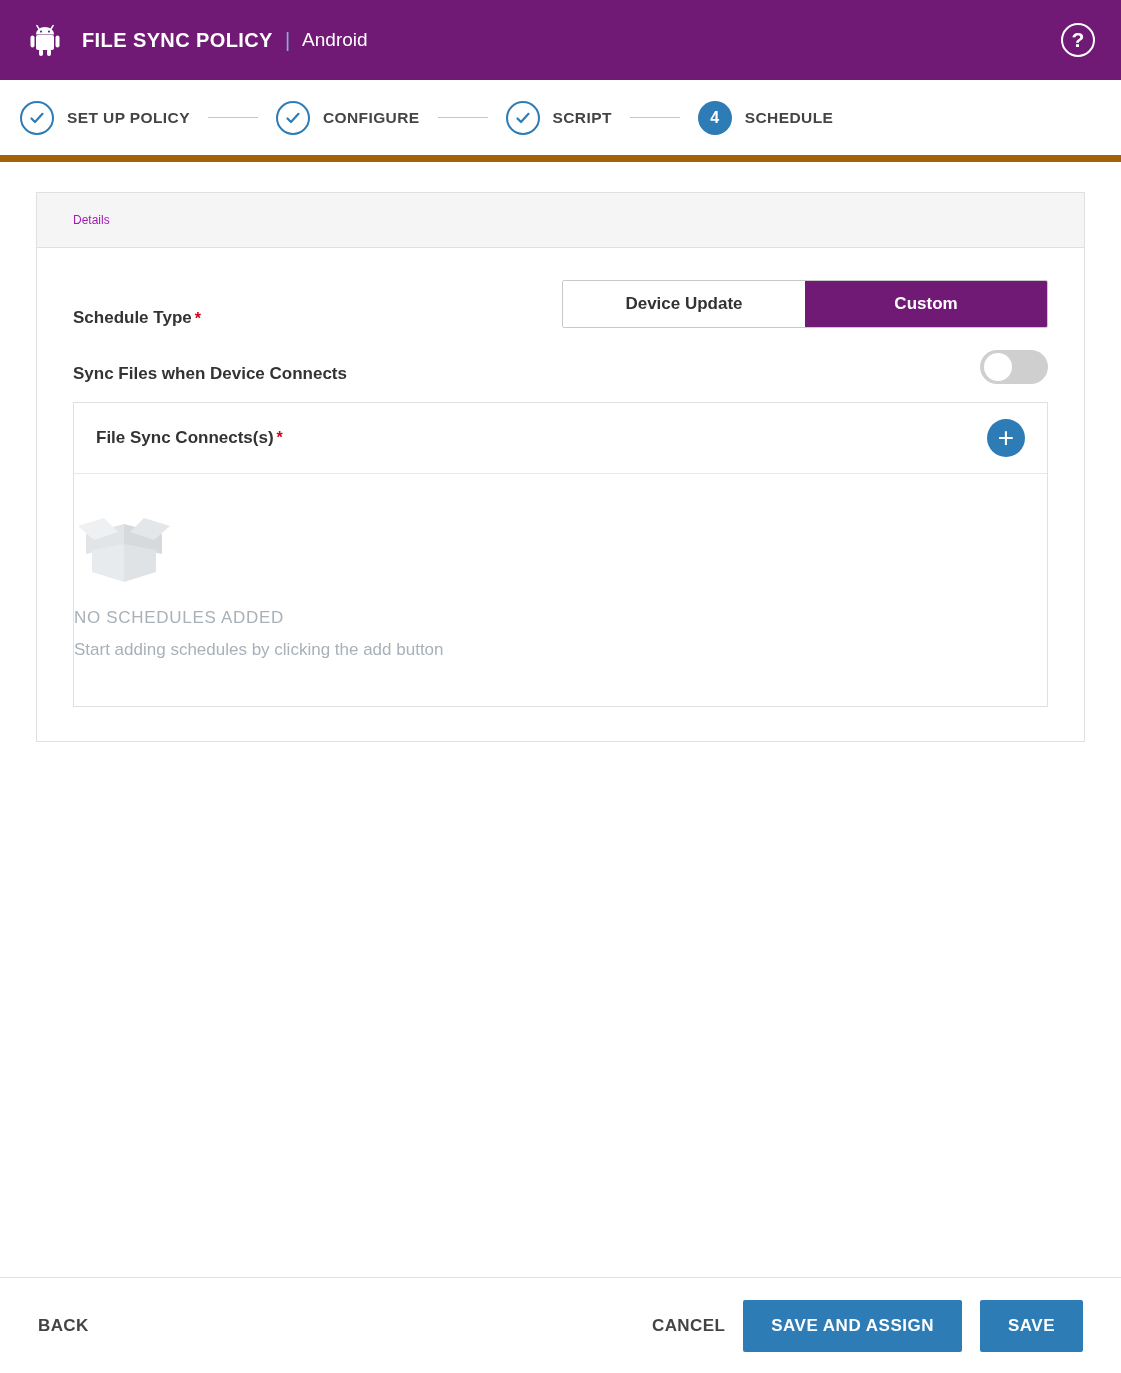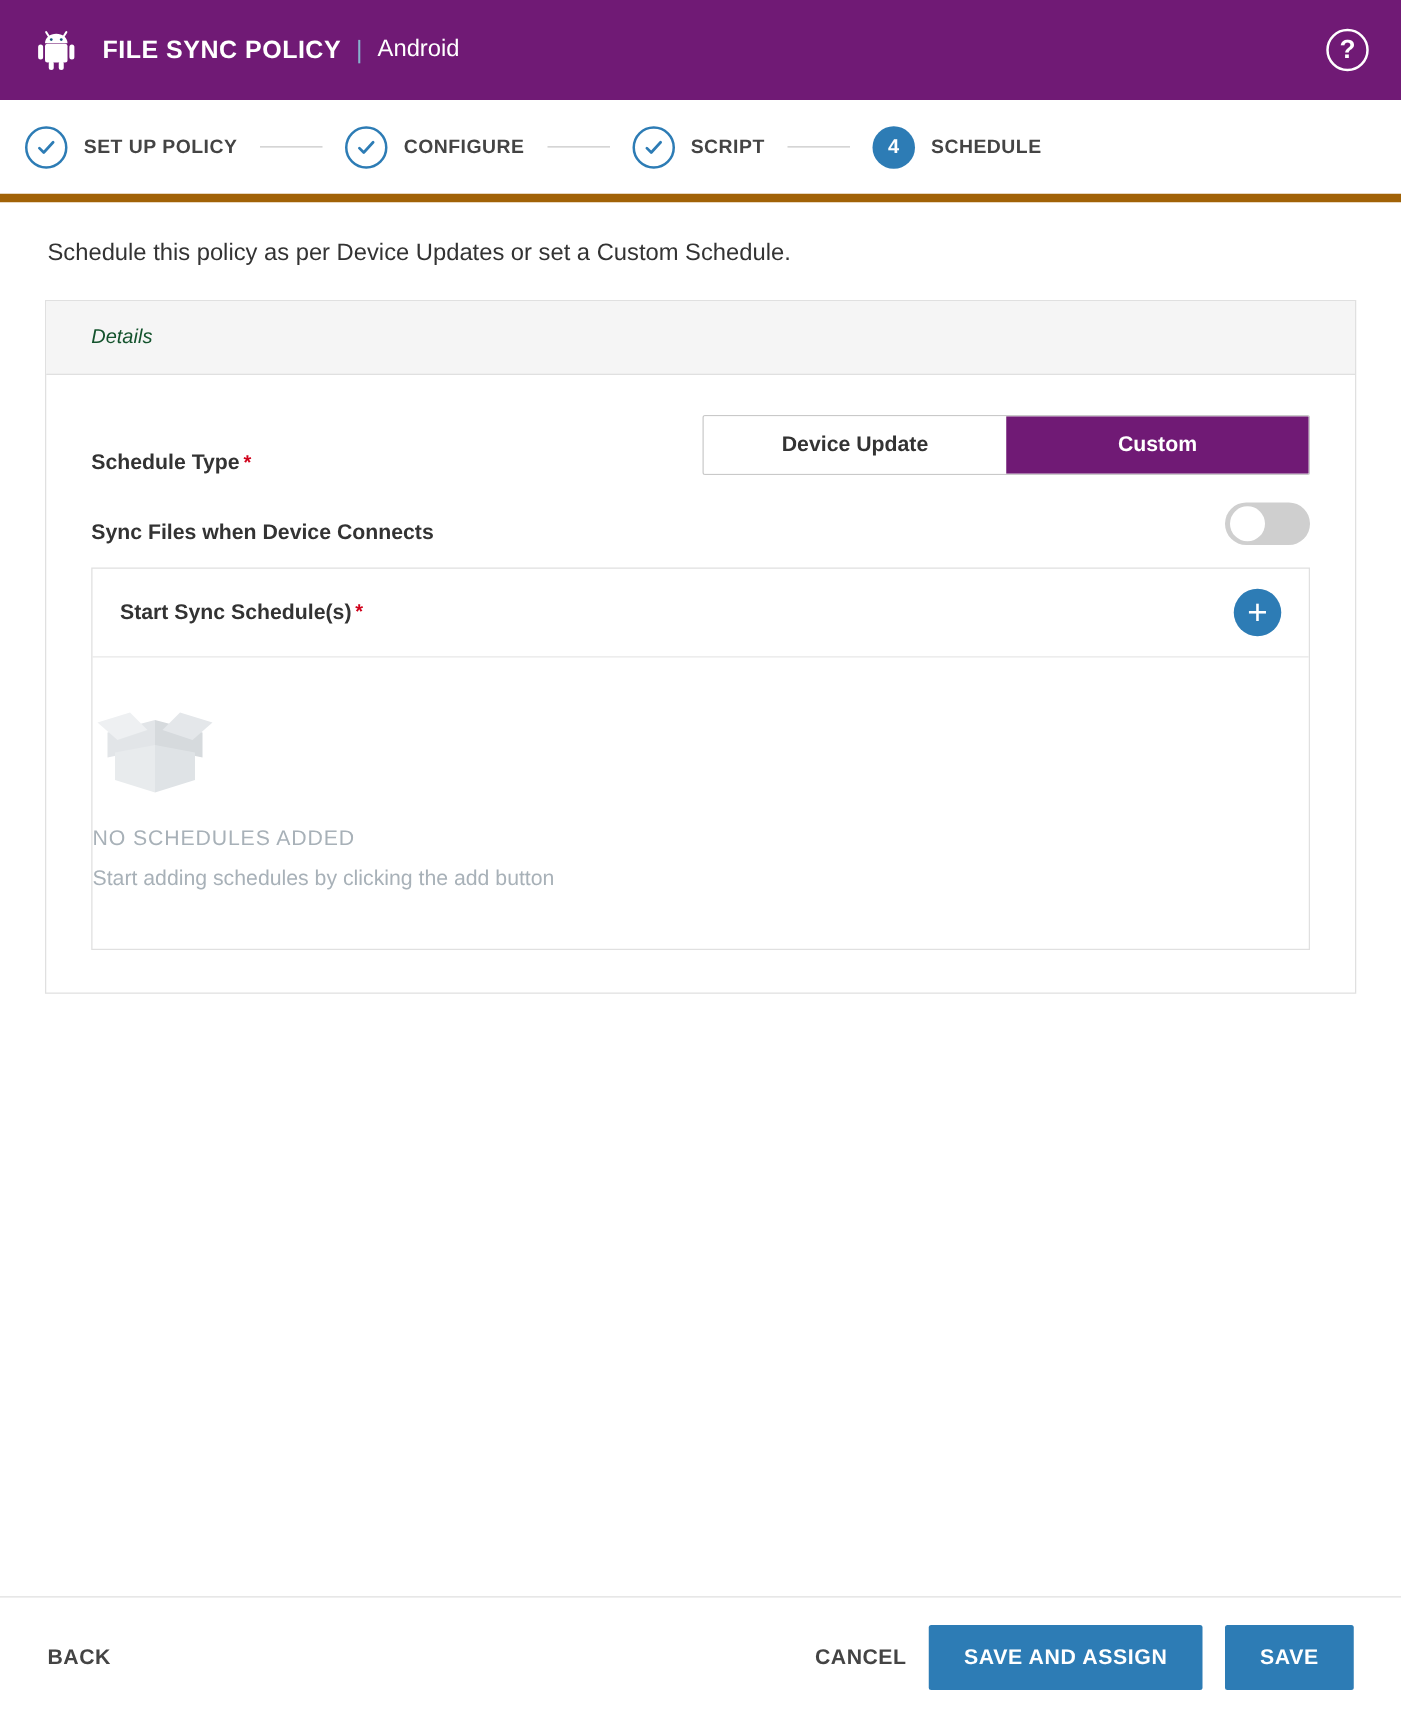--- a/index.html
+++ b/index.html
@@ -124,23 +124,22 @@
     margin: 0 0 26px 2px;
   }
   .card {
     border: 1px solid #e0e0e0;
     background: #ffffff;
   }
   .card-head {
     background: #f5f5f5;
     border-bottom: 1px solid #e0e0e0;
     padding: 20px 36px;
-    font-size: 16px;
-    color: #14532d;
-    font-style: italic;
+    font-size: 12px;
+    color: #a21caf;
   }
   .card-body {
     padding: 24px 36px 34px 36px;
   }
 
   .row {
     display: flex;
     align-items: flex-end;
     min-height: 56px;
   }
@@ -335,21 +334,20 @@
     <div class="step-line"></div>
 
     <div class="step">
       <span class="step-circle active">4</span>
       <span class="step-label">SCHEDULE</span>
     </div>
 
   </div>
 
   <div class="content">
-    <p class="intro">Schedule this policy as per Device Updates or set a Custom Schedule.</p>
 
     <div class="card">
       <div class="card-head">Details</div>
       <div class="card-body">
 
         <div class="row">
           <span class="row-label">Schedule Type</span>
           <span class="req">*</span>
           <span class="row-spacer"></span>
           <div class="segmented">
@@ -361,21 +359,21 @@
         <div class="row">
           <span class="row-label">Sync Files when Device Connects</span>
           <span class="row-spacer"></span>
           <div class="toggle">
             <span class="knob"></span>
           </div>
         </div>
 
         <div class="panel">
           <div class="panel-head">
-            <span class="panel-title">Start Sync Schedule(s)</span>
+            <span class="panel-title">File Sync Connects(s)</span>
             <span class="req">*</span>
             <span class="row-spacer"></span>
             <div class="add-btn">+</div>
           </div>
           <div class="empty">
             <span>
               <svg width="100" height="82" viewBox="0 0 100 82">
                 <polygon points="12,24 50,14 50,36 12,44" fill="#e2e5e8"></polygon>
                 <polygon points="88,24 50,14 50,36 88,44" fill="#d6dadd"></polygon>
                 <polygon points="18,40 50,34 50,72 18,62" fill="#e8ebed"></polygon>

